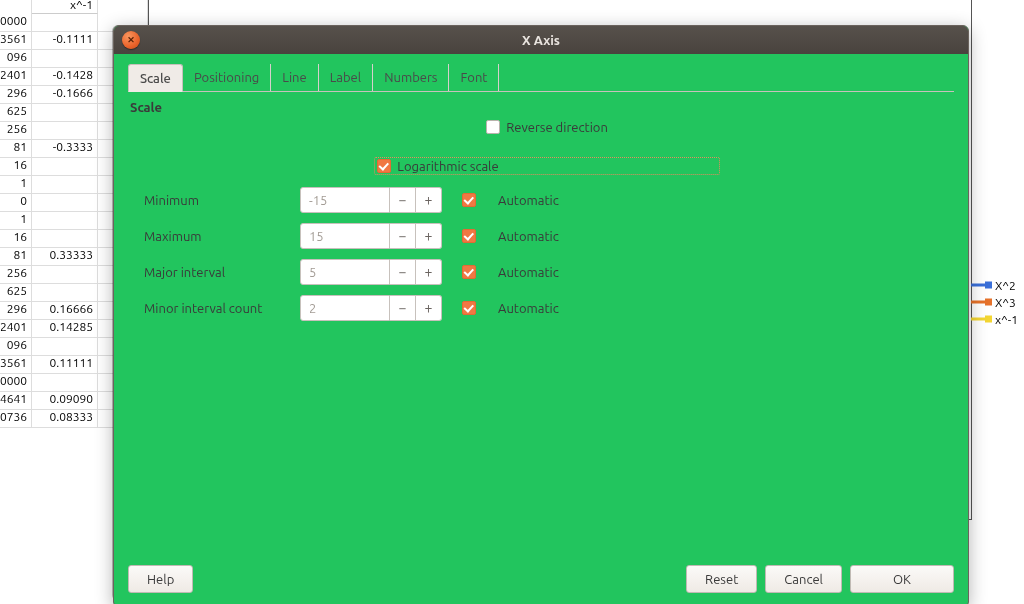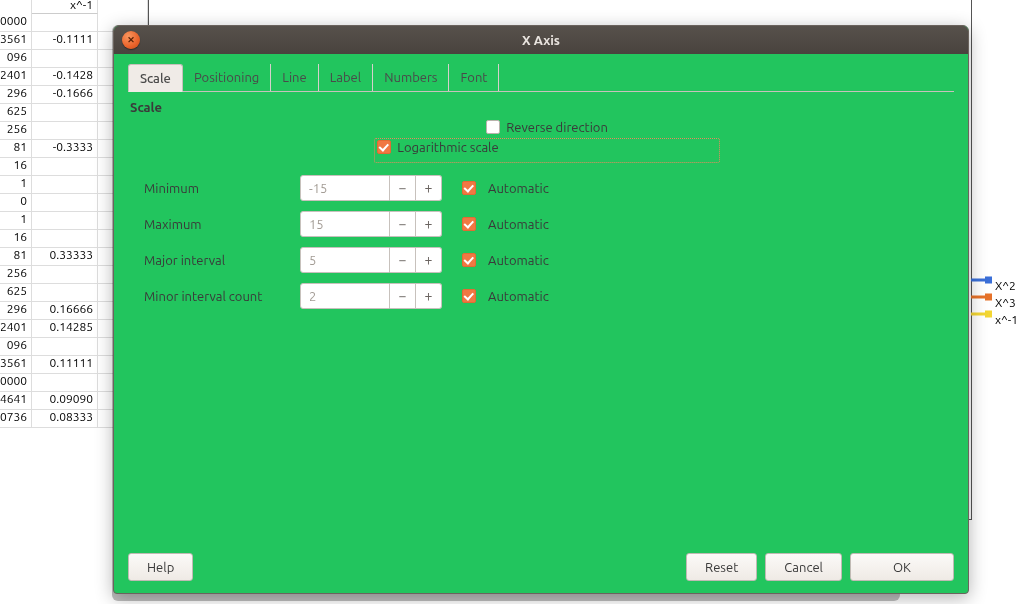--- a/index.html
+++ b/index.html
@@ -7,21 +7,21 @@
 
   
   .sheet { position: absolute; inset: 0; background: #fff; }
   .sheet-border { position:absolute; top:-1px; left:148px; width:824px; height:521px; border:1px solid #555; }
   .col-head { font-size:12px; text-align:center; border-bottom:1px solid #ccc; height:18px; line-height:18px; }
   .row { display:flex; height:18px; font-size:12px; border-bottom:1px solid #ddd; }
   .c0 { width:32px; text-align:right; padding-right:4px; border-right:1px solid #ddd; }
   .c1 { width:66px; text-align:right; padding-right:4px; border-right:1px solid #ddd; }
   .c2 { width:50px; text-align:right; padding-right:4px; border-right:1px solid #ddd; }
   .legend { position:absolute; right:6px; top:50%; transform:translateY(-50%); font-size:12px; }
-  .legend-item { display:flex; gap:6px; margin:4px 0; }
+  .legend-item { display:flex; align-items:center; gap:6px; margin:4px 0; }
   .legend-swatch { width:18px; height:3px; display:inline-block; position:relative; }
   .legend-swatch::after { content:''; position:absolute; right:-3px; top:-2px; width:7px; height:7px; background:inherit; }
 
   
   .modal-shadow { position:absolute; left:112px; top:25px; width:788px; height:576px; background:rgba(0,0,0,0.25); border-radius:6px; }
   .modal { position:absolute; left:113px; top:25px; width:856px; background:#22c55e; border:1px solid #6b635d; border-radius:6px 6px 4px 4px; box-shadow:0 4px 18px rgba(0,0,0,0.3); }
   .titlebar { height:28px; background:linear-gradient(#57514b,#49433e); border-radius:5px 5px 0 0; display:flex; align-items:center; position:relative; color:#e9e4df; font-size:13px; font-weight:bold; }
   .titlebar-title { position:absolute; left:0; right:0; text-align:center; }
   .close-btn { width:18px; height:18px; margin-left:8px; border-radius:50%; background:radial-gradient(circle at 35% 30%, #f9975f, #e9622a 60%, #c24a14); display:flex; align-items:center; justify-content:center; font-size:10px; color:#5a2106; position:relative; z-index:1; box-shadow:0 1px 1px rgba(0,0,0,0.4);}
   .close-btn::before { content:'✕'; font-size:9px; font-weight:bold; }
@@ -32,31 +32,31 @@
   .tab.active { border:1px solid #c7c1bc; border-bottom:1px solid #f0ebe7; border-radius:3px 3px 0 0; margin-bottom:-1px; background:#f0ebe7; font-weight:500; }
   .tab.sep { border-right:1px solid #d6d0cb; }
 
   .section-label { font-size:13px; font-weight:bold; color:#3a3a3a; margin:8px 0 4px 2px; }
   .form-body { padding-left:12px; font-size:13px; color:#3a3a3a; }
   .chk-row { display:flex; align-items:center; gap:6px; padding:2px 0;justify-content:center; }
   .chk-box { width:14px; height:14px; border:1px solid #c07a4f; border-radius:2px; display:flex; align-items:center; justify-content:center; background:#fff; }
   .chk-box.unchecked { border-color:#b9b3ad; }
   .chk-box.checked { background:#f07843; border-color:#e46a33; }
   .chk-box.checked::after { content:''; width:7px; height:4px; border:2px solid #fff; border-top:none; border-right:none; transform:rotate(-48deg) translateY(-1px); }
-  .log-highlight { border:1px dotted #e68b5f; border-radius:2px; padding:1px 220px 8px 2px; display:inline-flex; align-items:center; gap:6px; }
+  .log-highlight { border:1px dotted #e68b5f; border-radius:2px; padding:1px 220px 1px 2px; display:inline-flex; align-items:center; gap:6px;margin-top:19px; }
 
   .field-row { display:flex; align-items:center; margin:10px 4px; gap:0; }
   .field-label { width:156px; }
   .num-field { display:flex; }
   .num-input { width:90px; height:26px; border:1px solid #c7c1bc; border-radius:3px 0 0 3px; padding:0 8px; font-size:13px; color:#8a847e; background:#fff; }
   .num-input:disabled { color:#a39c95; }
   .spin { width:26px; height:26px; border:1px solid #c7c1bc; border-left:none; background:#fff; display:flex; align-items:center; justify-content:center; font-size:14px; color:#6a6460; }
   .spin.minus { border-radius:0; }
   .spin.plus { border-radius:0 3px 3px 0; }
-  .auto-wrap { display:flex; align-items:center; gap:12px; margin-left:20px; }
+  .auto-wrap { display:flex; align-items:center; gap:22px; margin-left:20px; }
 
   .button-bar { display:flex; padding:8px 14px 12px; gap:8px; }
   .btn { height:28px; padding:0 18px; font-size:13px; color:#3a3a3a; background:linear-gradient(#fbfaf8,#efeae5); border:1px solid #c0bab4; border-radius:3px; cursor:pointer; }
   .spacer { flex:1; }
 </style>
 </head>
 <body>
 
 <div class="sheet">
   <div class="sheet-border"></div>

